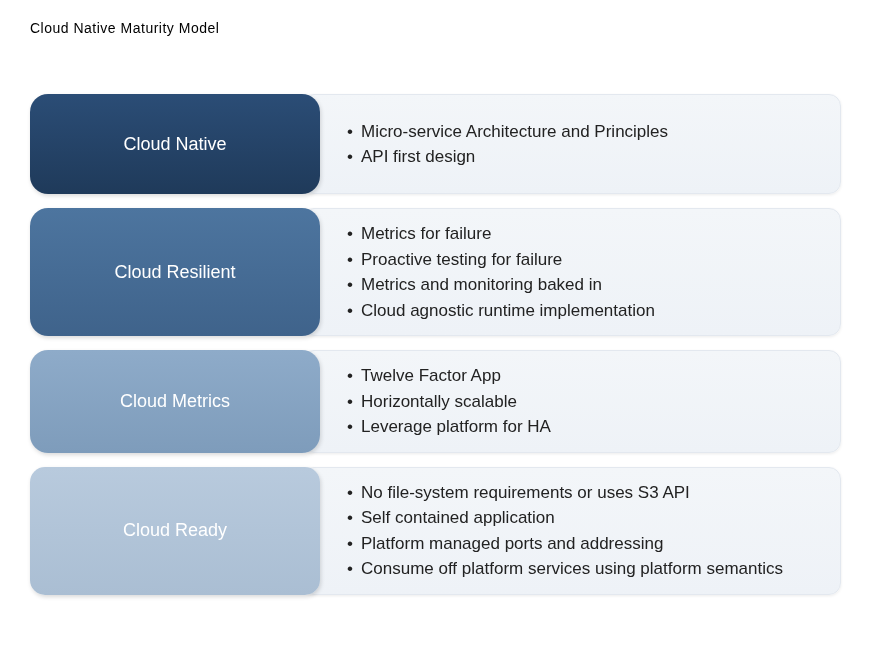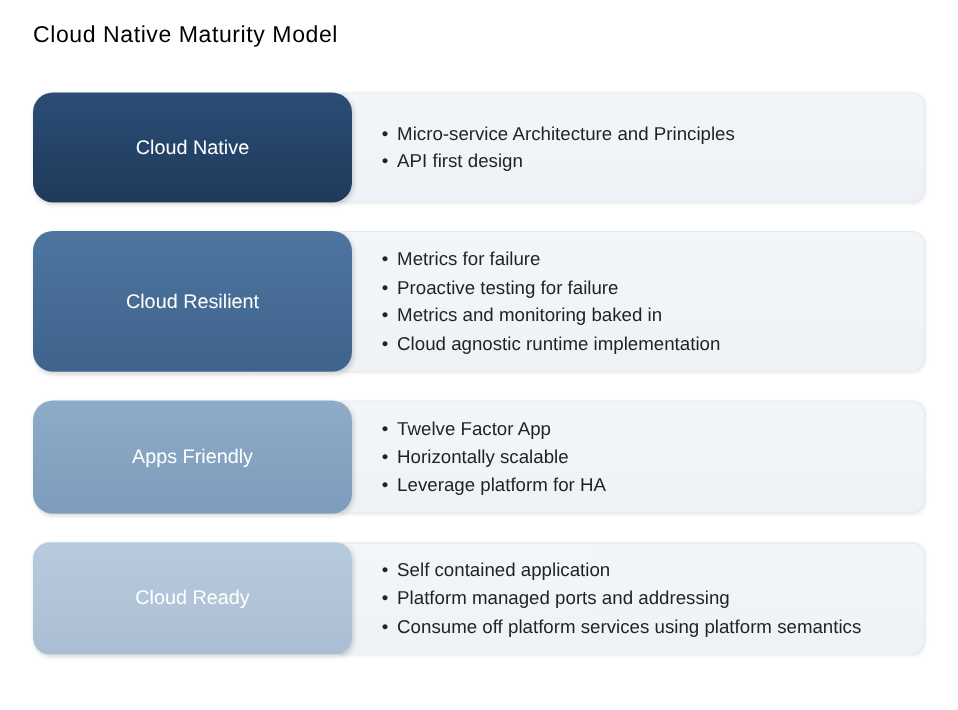--- a/index.html
+++ b/index.html
@@ -8,30 +8,30 @@
       box-sizing: border-box;
     }
     body {
       font-family: "Helvetica Neue", Arial, sans-serif;
       background: #ffffff;
       width: 871px;
       height: 645px;
       padding: 20px 30px;
     }
     .page-title {
-      font-size: 21px;
+      font-size: 14px;
       font-weight: 500;
       color: #000;
-      margin-bottom: 40px;
+      margin-bottom: 58px;
       letter-spacing: 0.5px;
     }
     .rows {
       display: flex;
       flex-direction: column;
-      gap: 26px;
+      gap: 14px;
     }
     .row {
       display: flex;
       align-items: stretch;
       min-height: 100px;
     }
     .label-box {
       width: 290px;
       border-radius: 18px;
       display: flex;
@@ -100,32 +100,33 @@
       <div class="desc-box">
         <ul>
           <li>Metrics for failure</li>
           <li>Proactive testing for failure</li>
           <li>Metrics and monitoring baked in</li>
           <li>Cloud agnostic runtime implementation</li>
         </ul>
       </div>
     </div>
     <div class="row">
-      <div class="label-box color-2">Apps Friendly</div>
+      <div class="label-box color-2">Cloud Metrics</div>
       <div class="desc-box">
         <ul>
           <li>Twelve Factor App</li>
           <li>Horizontally scalable</li>
           <li>Leverage platform for HA</li>
         </ul>
       </div>
     </div>
     <div class="row">
       <div class="label-box color-3">Cloud Ready</div>
       <div class="desc-box">
         <ul>
+          <li>No file-system requirements or uses S3 API</li>
           <li>Self contained application</li>
           <li>Platform managed ports and addressing</li>
           <li>Consume off platform services using platform semantics</li>
         </ul>
       </div>
     </div>
   </div>
 
 </body></html>

